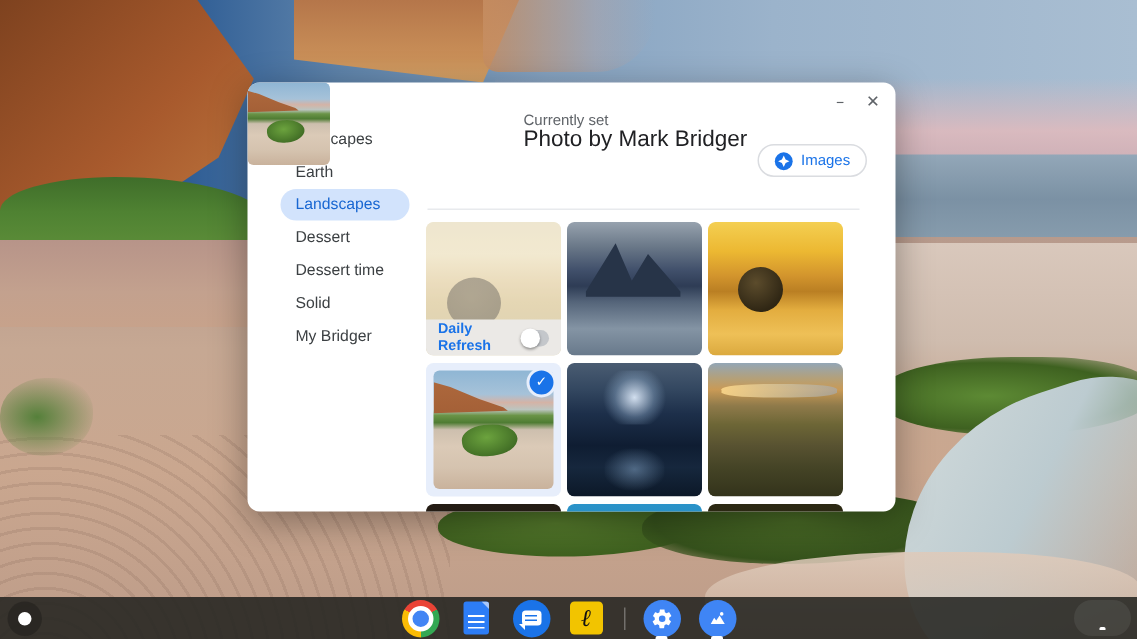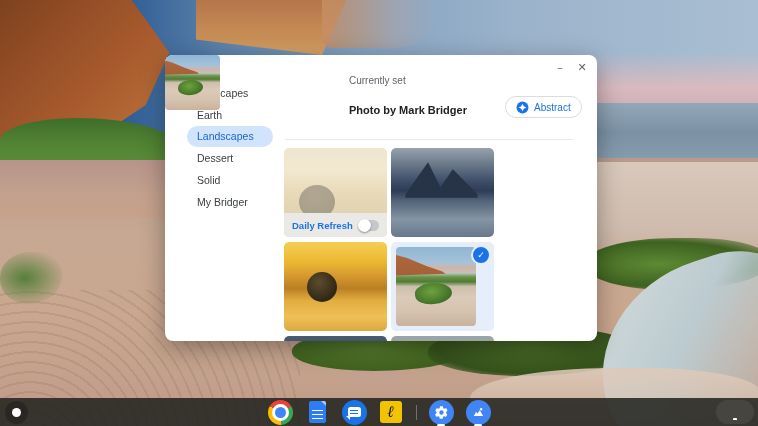--- a/index.html
+++ b/index.html
@@ -30,26 +30,26 @@
   
   .dialog{position:absolute;left:165px;top:55px;width:432px;height:286px;background:#fff;border-radius:8px;box-shadow:0 6px 24px rgba(0,0,0,.35);overflow:hidden;}
   .win-btn{position:absolute;top:4px;width:16px;height:16px;display:flex;align-items:center;justify-content:center;color:#5f6368;font-size:11px;cursor:pointer;font-family:"DejaVu Sans",sans-serif;}
   .btn-min{left:387px;}
   .btn-close{left:409px;}
   .side-list{position:absolute;left:22px;top:27px;width:86px;}
   .side-item{display:flex;align-items:center;height:21.8px;padding:0 10px;box-sizing:border-box;border-radius:11px;font-size:10.5px;color:#3c4043;cursor:pointer;white-space:nowrap;}
   .side-item.selected{background:#d2e3fc;color:#1967d2;font-weight:500;}
   .cur-thumb{position:absolute;left:120px;top:17px;width:55px;height:55px;border-radius:6px;overflow:hidden;}
   .cur-status{position:absolute;left:184px;top:20px;font-size:10px;color:#5f6368;}
-  .cur-title{position:absolute;left:184px;top:49px;font-size:11px;font-weight:700;color:#202124;}
+  .cur-title{position:absolute;left:184px;top:29px;font-size:15px;font-weight:400;color:#202124;}
   .explore-btn{position:absolute;left:340px;top:41px;height:22px;padding:0 10px;display:flex;align-items:center;gap:5px;background:#fff;border:1px solid #dadce0;border-radius:12px;cursor:pointer;box-sizing:border-box;}
   .explore-btn span{font-size:10px;color:#1a73e8;font-weight:500;}
   .divider{position:absolute;left:120px;top:84px;width:288px;height:1px;background:#e8eaed;}
   .grid{position:absolute;left:119px;top:93px;width:290px;display:flex;flex-wrap:wrap;column-gap:4px;row-gap:5px;}
-  .tile{position:relative;width:103px;height:89px;border-radius:5px;overflow:hidden;cursor:pointer;box-sizing:border-box;}
+  .tile{position:relative;width:90px;height:89px;border-radius:5px;overflow:hidden;cursor:pointer;box-sizing:border-box;}
   .tile-img{position:absolute;inset:0;border-radius:4px;overflow:hidden;}
   .tile.selected{background:#e7eefb;padding:5px;overflow:visible;}
   .tile.selected .tile-img{position:relative;width:80px;height:79px;inset:auto;}
   .tile-img::before,.tile-img::after{content:"";position:absolute;}
 
   
   .t-gold{background:linear-gradient(180deg,#e6dab8 0%,#ecdfba 24%,#e2cd9f 44%,#d9c491 60%,#d0be8d 80%,#d8c89c 100%);}
   .t-gold::before{left:15%;top:42%;width:36px;height:34px;border-radius:50%;background:radial-gradient(circle at 45% 40%,rgba(86,76,58,.6),rgba(55,48,36,.55) 70%);}
   .t-gold::after{inset:0;background:rgba(255,255,255,.32);}
   .t-storm{background:linear-gradient(180deg,#97a2ae 0%,#6b7989 18%,#41506b 36%,#2e3c55 48%,#55657a 60%,#8494a4 80%,#68798b 100%);}
@@ -135,37 +135,40 @@
         <div class="side-item">
           <span>Earth</span>
         </div>
         <div class="side-item selected">
           <span>Landscapes</span>
         </div>
         <div class="side-item">
           <span>Dessert</span>
         </div>
         <div class="side-item">
+          <span>Dessert time</span>
+        </div>
+        <div class="side-item">
           <span>Solid</span>
         </div>
         <div class="side-item">
           <span>My Bridger</span>
         </div>
       </div>
 
     <div class="cur-thumb tile-img t-beach"></div>
     <div class="cur-status">Currently set</div>
     <div class="cur-title">Photo by Mark Bridger</div>
 
     <div class="explore-btn">
       <svg width="13" height="13" viewBox="0 0 24 24">
         <circle cx="12" cy="12" r="11" fill="#1a73e8"></circle>
         <path fill="#ffffff" d="M12 5l2.3 4.7L19 12l-4.7 2.3L12 19l-2.3-4.7L5 12l4.7-2.3z"></path>
       </svg>
-      <span>Abstract</span>
+      <span>Images</span>
     </div>
 
     <div class="divider"></div>
 
     <div class="grid">
         <div class="tile">
           <div class="tile-img t-gold"></div>
           <div class="dr-bar">
             <span class="dr-label">Daily Refresh</span>
             <div class="toggle">

